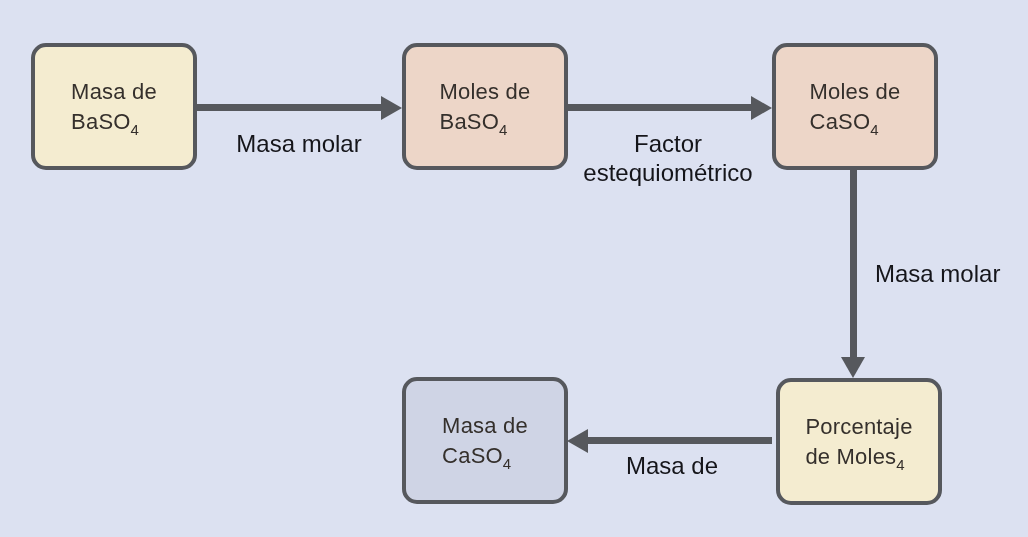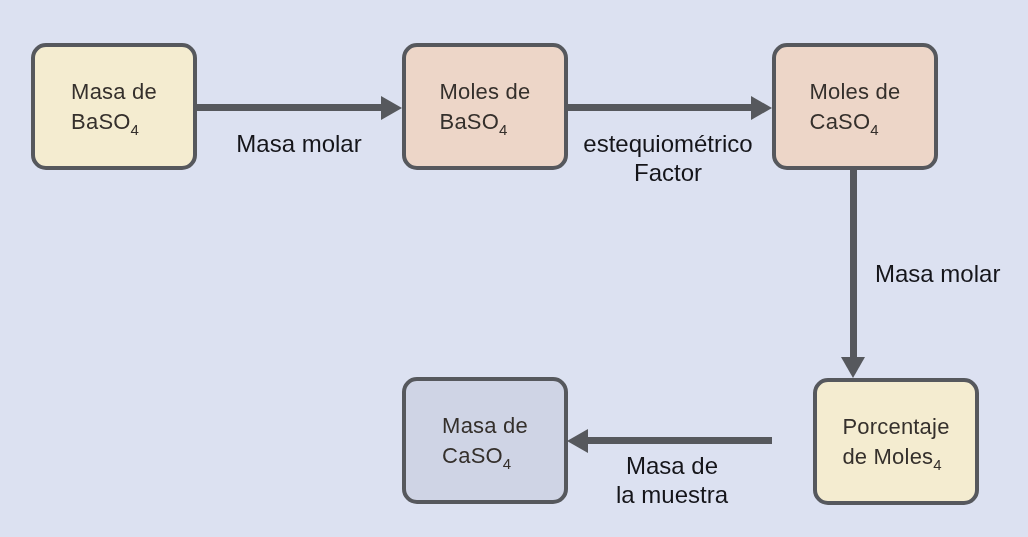--- a/index.html
+++ b/index.html
@@ -86,51 +86,50 @@
   </div>
 
   <div class="box fill-salmon" style="left:402px;top:43px;">
     <div class="box-text"><span>Moles de</span><br><span>BaSO</span><sub>4</sub></div>
   </div>
 
   <div class="box fill-salmon" style="left:772px;top:43px;">
     <div class="box-text"><span>Moles de</span><br><span>CaSO</span><sub>4</sub></div>
   </div>
 
-  <div class="box fill-cream" style="left:813px;top:378px;">
+  <div class="box fill-cream" style="left:776px;top:378px;">
     <div class="box-text"><span>Porcentaje</span><br><span>de Moles</span><sub>4</sub></div>
   </div>
 
   <div class="box fill-periwinkle" style="left:402px;top:377px;">
     <div class="box-text"><span>Masa de</span><br><span>CaSO</span><sub>4</sub></div>
   </div>
 
   <div>
     <div class="shaft-h" style="left:197px;top:104px;width:185px;"></div>
     <div class="head head-right" style="left:381px;top:96px;"></div>
   </div>
   <div class="arrow-label center" style="left:199px;top:129px;width:200px;">Masa molar</div>
 
   <div>
     <div class="shaft-h" style="left:568px;top:104px;width:184px;"></div>
     <div class="head head-right" style="left:751px;top:96px;"></div>
   </div>
   <div class="arrow-label center" style="left:568px;top:129px;width:200px;">
+    <div>Factor</div>
     <div>estequiométrico</div>
-    <div>Factor</div>
   </div>
 
   <div>
     <div class="shaft-v" style="left:850px;top:170px;height:187px;"></div>
     <div class="head head-down" style="left:841px;top:357px;"></div>
   </div>
   <div class="arrow-label" style="left:875px;top:259px;">Masa molar</div>
 
   <div>
     <div class="shaft-h" style="left:588px;top:437px;width:184px;"></div>
     <div class="head head-left" style="left:567px;top:429px;"></div>
   </div>
   <div class="arrow-label center" style="left:572px;top:451px;width:200px;">
     <div>Masa de</div>
-    <div>la muestra</div>
   </div>
 
 </div>
 
 </body></html>

